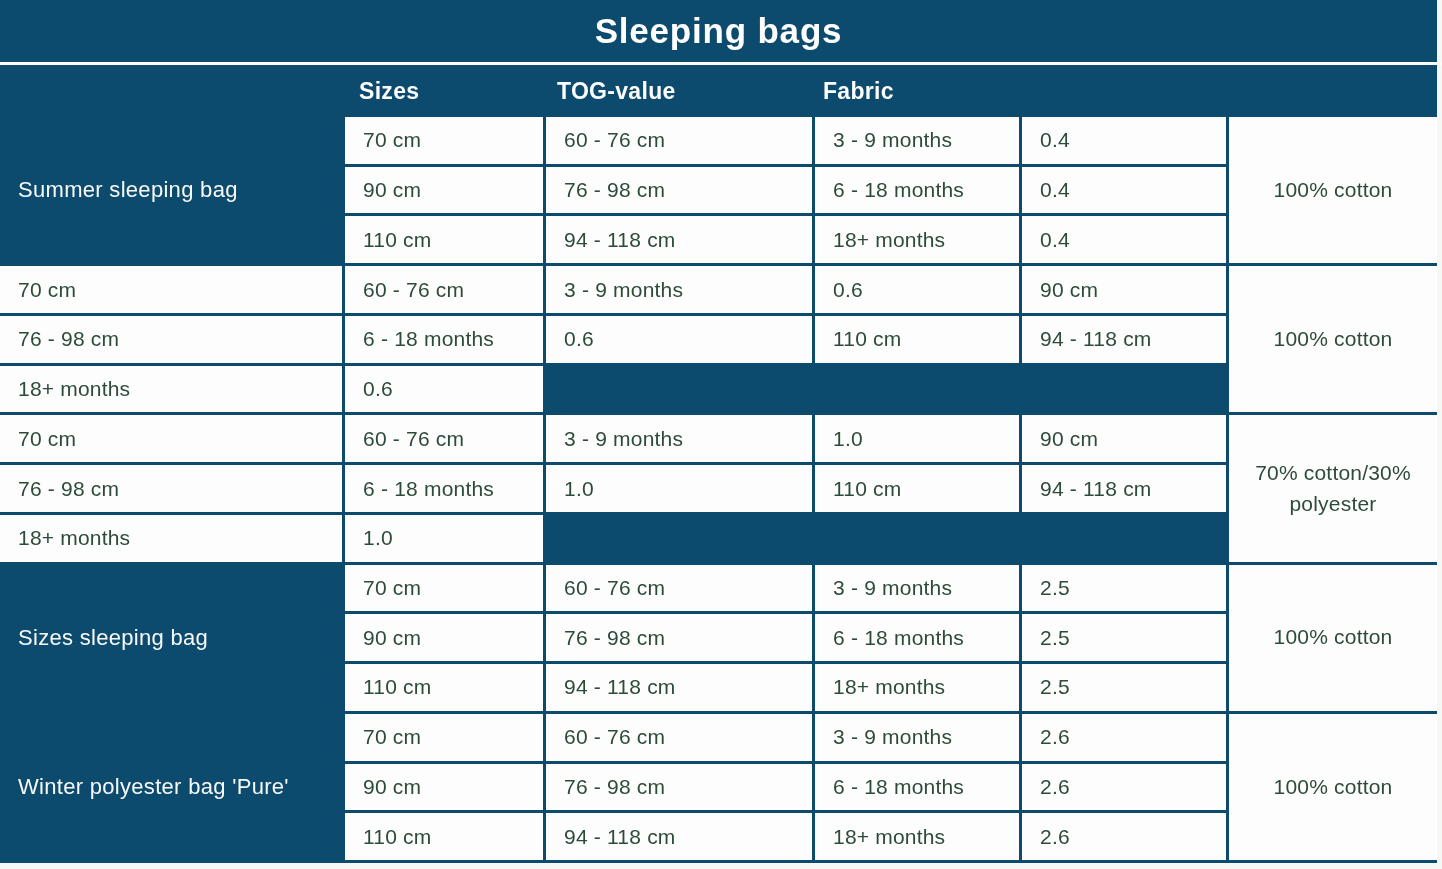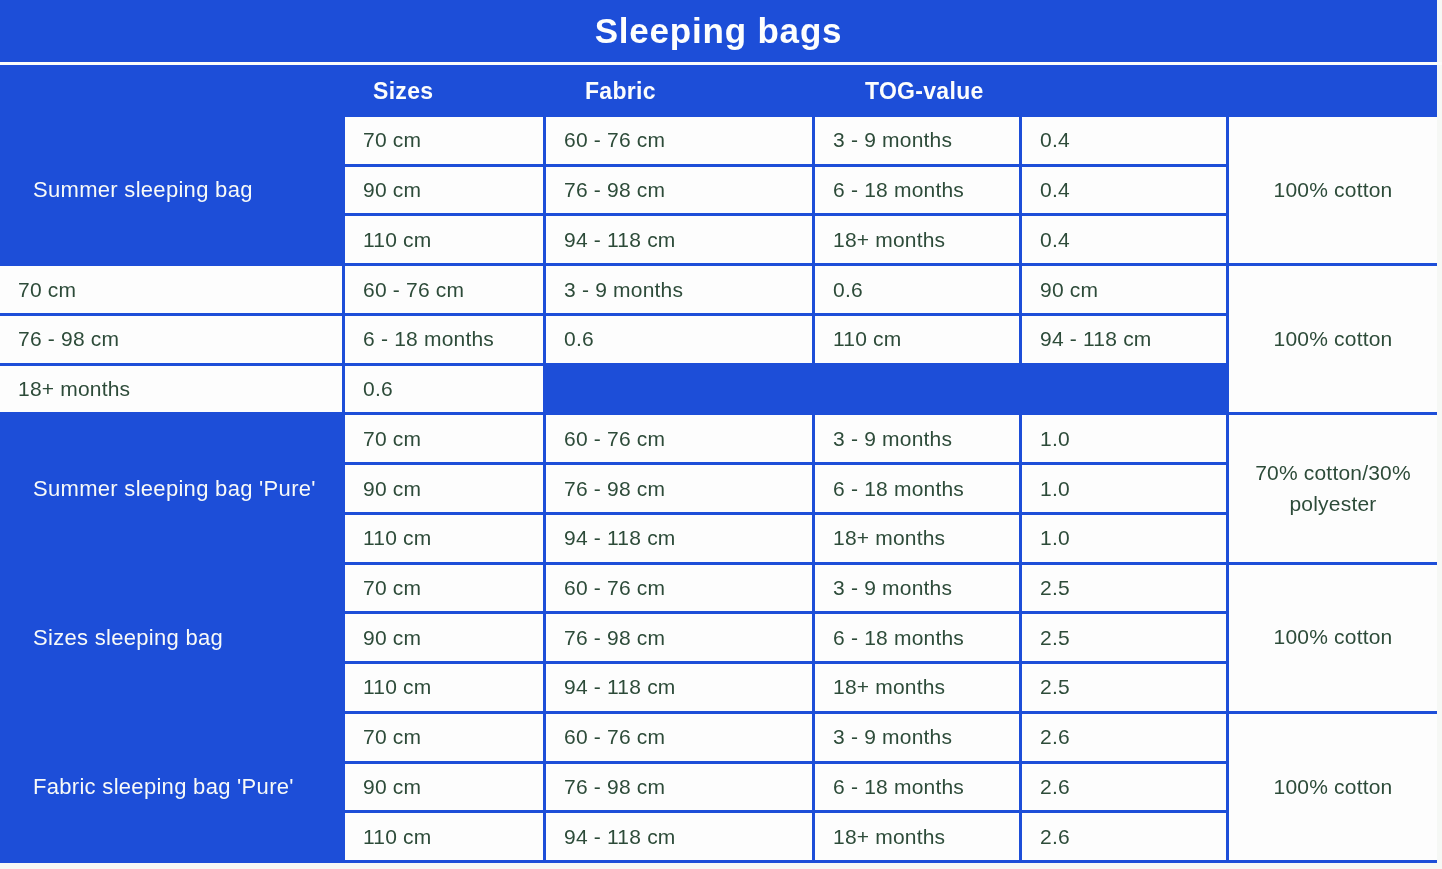--- a/index.html
+++ b/index.html
@@ -7,21 +7,21 @@
   body {
     position: relative;
     background: #f6f8f5;
     font-family: "Liberation Sans", sans-serif;
     overflow: hidden;
   }
   .panel {
     position: absolute;
     left: 0; top: 0;
     width: 1437px; height: 863px;
-    background: #1d4ed8;
+    background: #0c4a6e;
   }
   .title-bar {
     height: 62px;
     display: flex;
     align-items: center;
     justify-content: center;
   }
   .title-text {
     color: #FDFEFD;
     font-weight: bold;
@@ -33,21 +33,21 @@
     top: 62px; left: 0;
     width: 1442px; height: 3px;
     background: #FBFCFA;
   }
   .header-row {
     position: absolute;
     top: 65px; left: 0;
     width: 1437px; height: 52px;
     display: grid;
     grid-template-columns: 342px 198px 266px 204px 204px 1fr;
-    column-gap: 14px;
+    column-gap: 0;
     align-items: center;
   }
   .header-cell {
     color: #FCFDFC;
     font-weight: bold;
     font-size: 23px;
     letter-spacing: 0.3px;
     padding-left: 17px;
   }
   .data-area {
@@ -63,21 +63,21 @@
     display: grid;
     grid-template-columns: 342px 198px 266px 204px 204px 1fr;
     grid-template-rows: repeat(3, 1fr);
     gap: 3px;
   }
   .product-cell {
     grid-column: 1;
     grid-row: 1 / span 3;
     display: flex;
     align-items: center;
-    padding-left: 33px;
+    padding-left: 18px;
     color: #F8FAF8;
     font-size: 22px;
     letter-spacing: 0.3px;
   }
   .cell {
     background: #FDFDFD;
     color: #2D4B39;
     font-size: 21px;
     letter-spacing: 0.2px;
     display: flex;
@@ -98,22 +98,22 @@
 
 <div class="panel">
 
   <div class="title-bar">
     <span class="title-text">Sleeping bags</span>
   </div>
 
   <div class="header-row">
     <div class="header-cell"></div>
     <div class="header-cell">Sizes</div>
+    <div class="header-cell">TOG-value</div>
     <div class="header-cell">Fabric</div>
-    <div class="header-cell">TOG-value</div>
   </div>
 
   <div class="data-area">
 
     <div class="group">
       <div class="product-cell">Summer sleeping bag</div>
       <div class="cell fabric-cell">100% cotton</div>
       <div class="cell">70 cm</div>
       <div class="cell">60 - 76 cm</div>
       <div class="cell">3 - 9 months</div>
@@ -138,21 +138,20 @@
       <div class="cell">76 - 98 cm</div>
       <div class="cell">6 - 18 months</div>
       <div class="cell">0.6</div>
       <div class="cell">110 cm</div>
       <div class="cell">94 - 118 cm</div>
       <div class="cell">18+ months</div>
       <div class="cell">0.6</div>
     </div>
 
     <div class="group">
-      <div class="product-cell">Summer sleeping bag 'Pure'</div>
       <div class="cell fabric-cell">70% cotton/30% polyester</div>
       <div class="cell">70 cm</div>
       <div class="cell">60 - 76 cm</div>
       <div class="cell">3 - 9 months</div>
       <div class="cell">1.0</div>
       <div class="cell">90 cm</div>
       <div class="cell">76 - 98 cm</div>
       <div class="cell">6 - 18 months</div>
       <div class="cell">1.0</div>
       <div class="cell">110 cm</div>
@@ -172,21 +171,21 @@
       <div class="cell">76 - 98 cm</div>
       <div class="cell">6 - 18 months</div>
       <div class="cell">2.5</div>
       <div class="cell">110 cm</div>
       <div class="cell">94 - 118 cm</div>
       <div class="cell">18+ months</div>
       <div class="cell">2.5</div>
     </div>
 
     <div class="group">
-      <div class="product-cell">Fabric sleeping bag 'Pure'</div>
+      <div class="product-cell">Winter polyester bag 'Pure'</div>
       <div class="cell fabric-cell">100% cotton</div>
       <div class="cell">70 cm</div>
       <div class="cell">60 - 76 cm</div>
       <div class="cell">3 - 9 months</div>
       <div class="cell">2.6</div>
       <div class="cell">90 cm</div>
       <div class="cell">76 - 98 cm</div>
       <div class="cell">6 - 18 months</div>
       <div class="cell">2.6</div>
       <div class="cell">110 cm</div>

